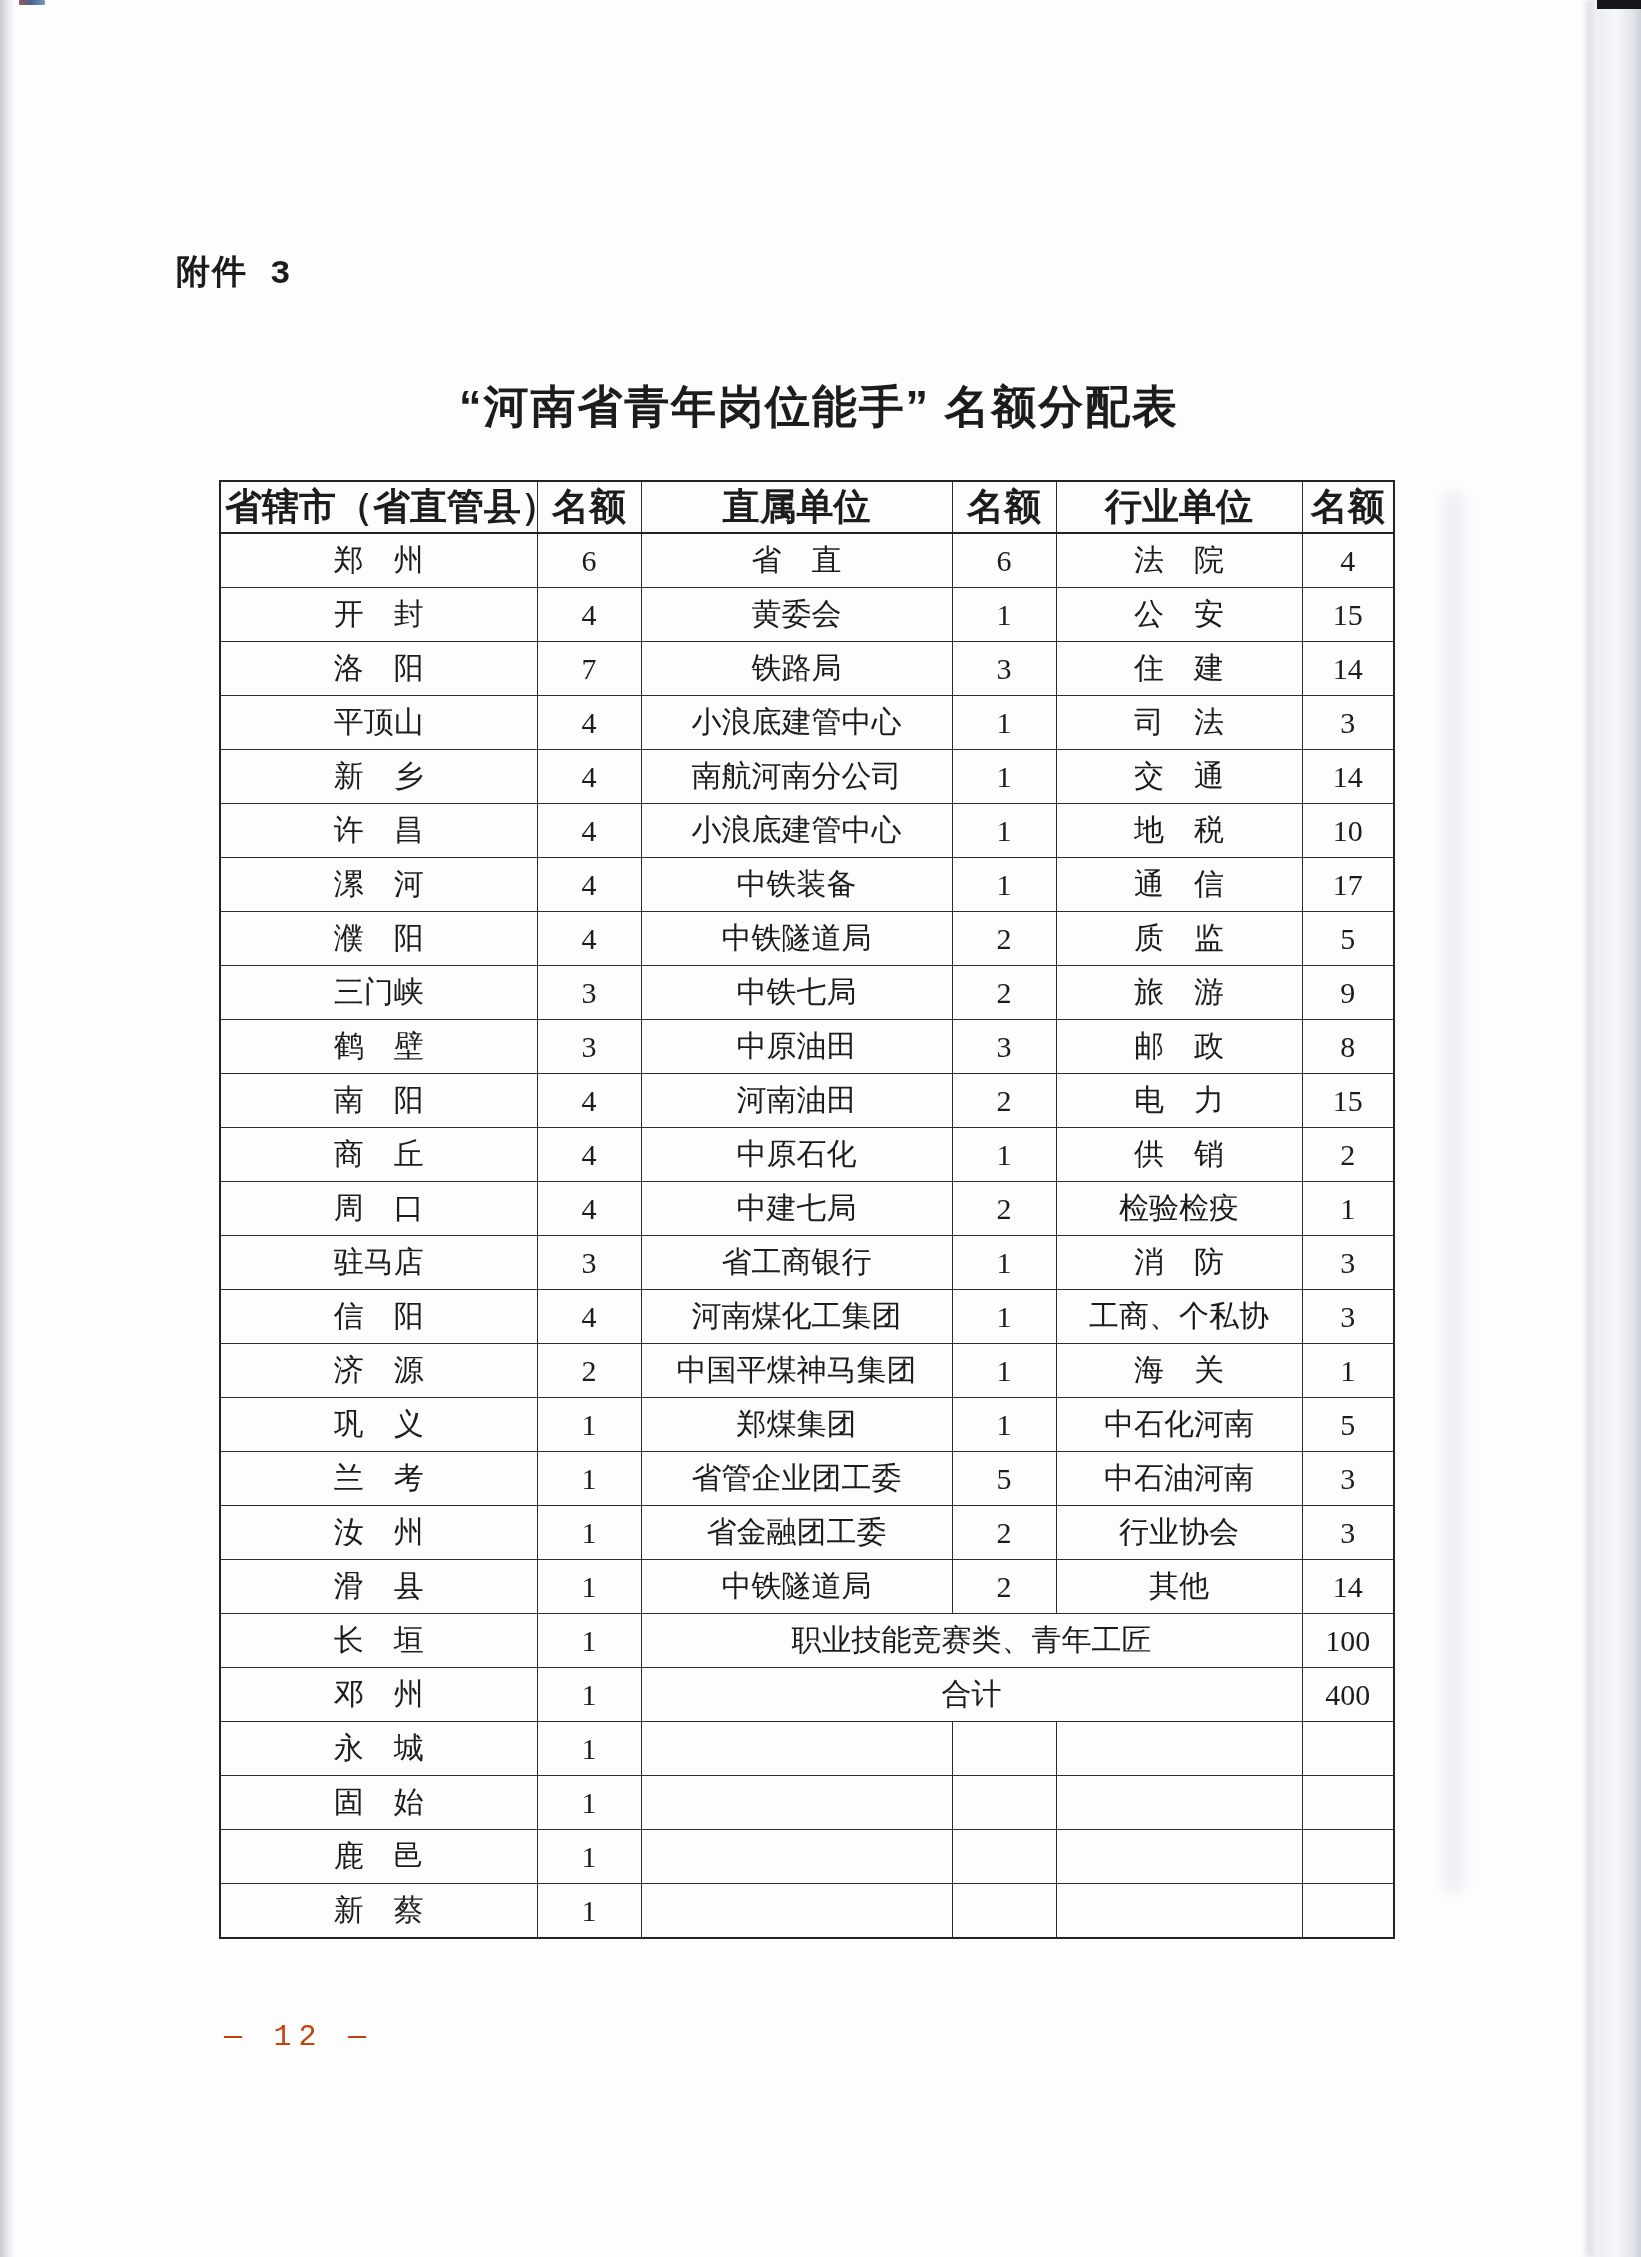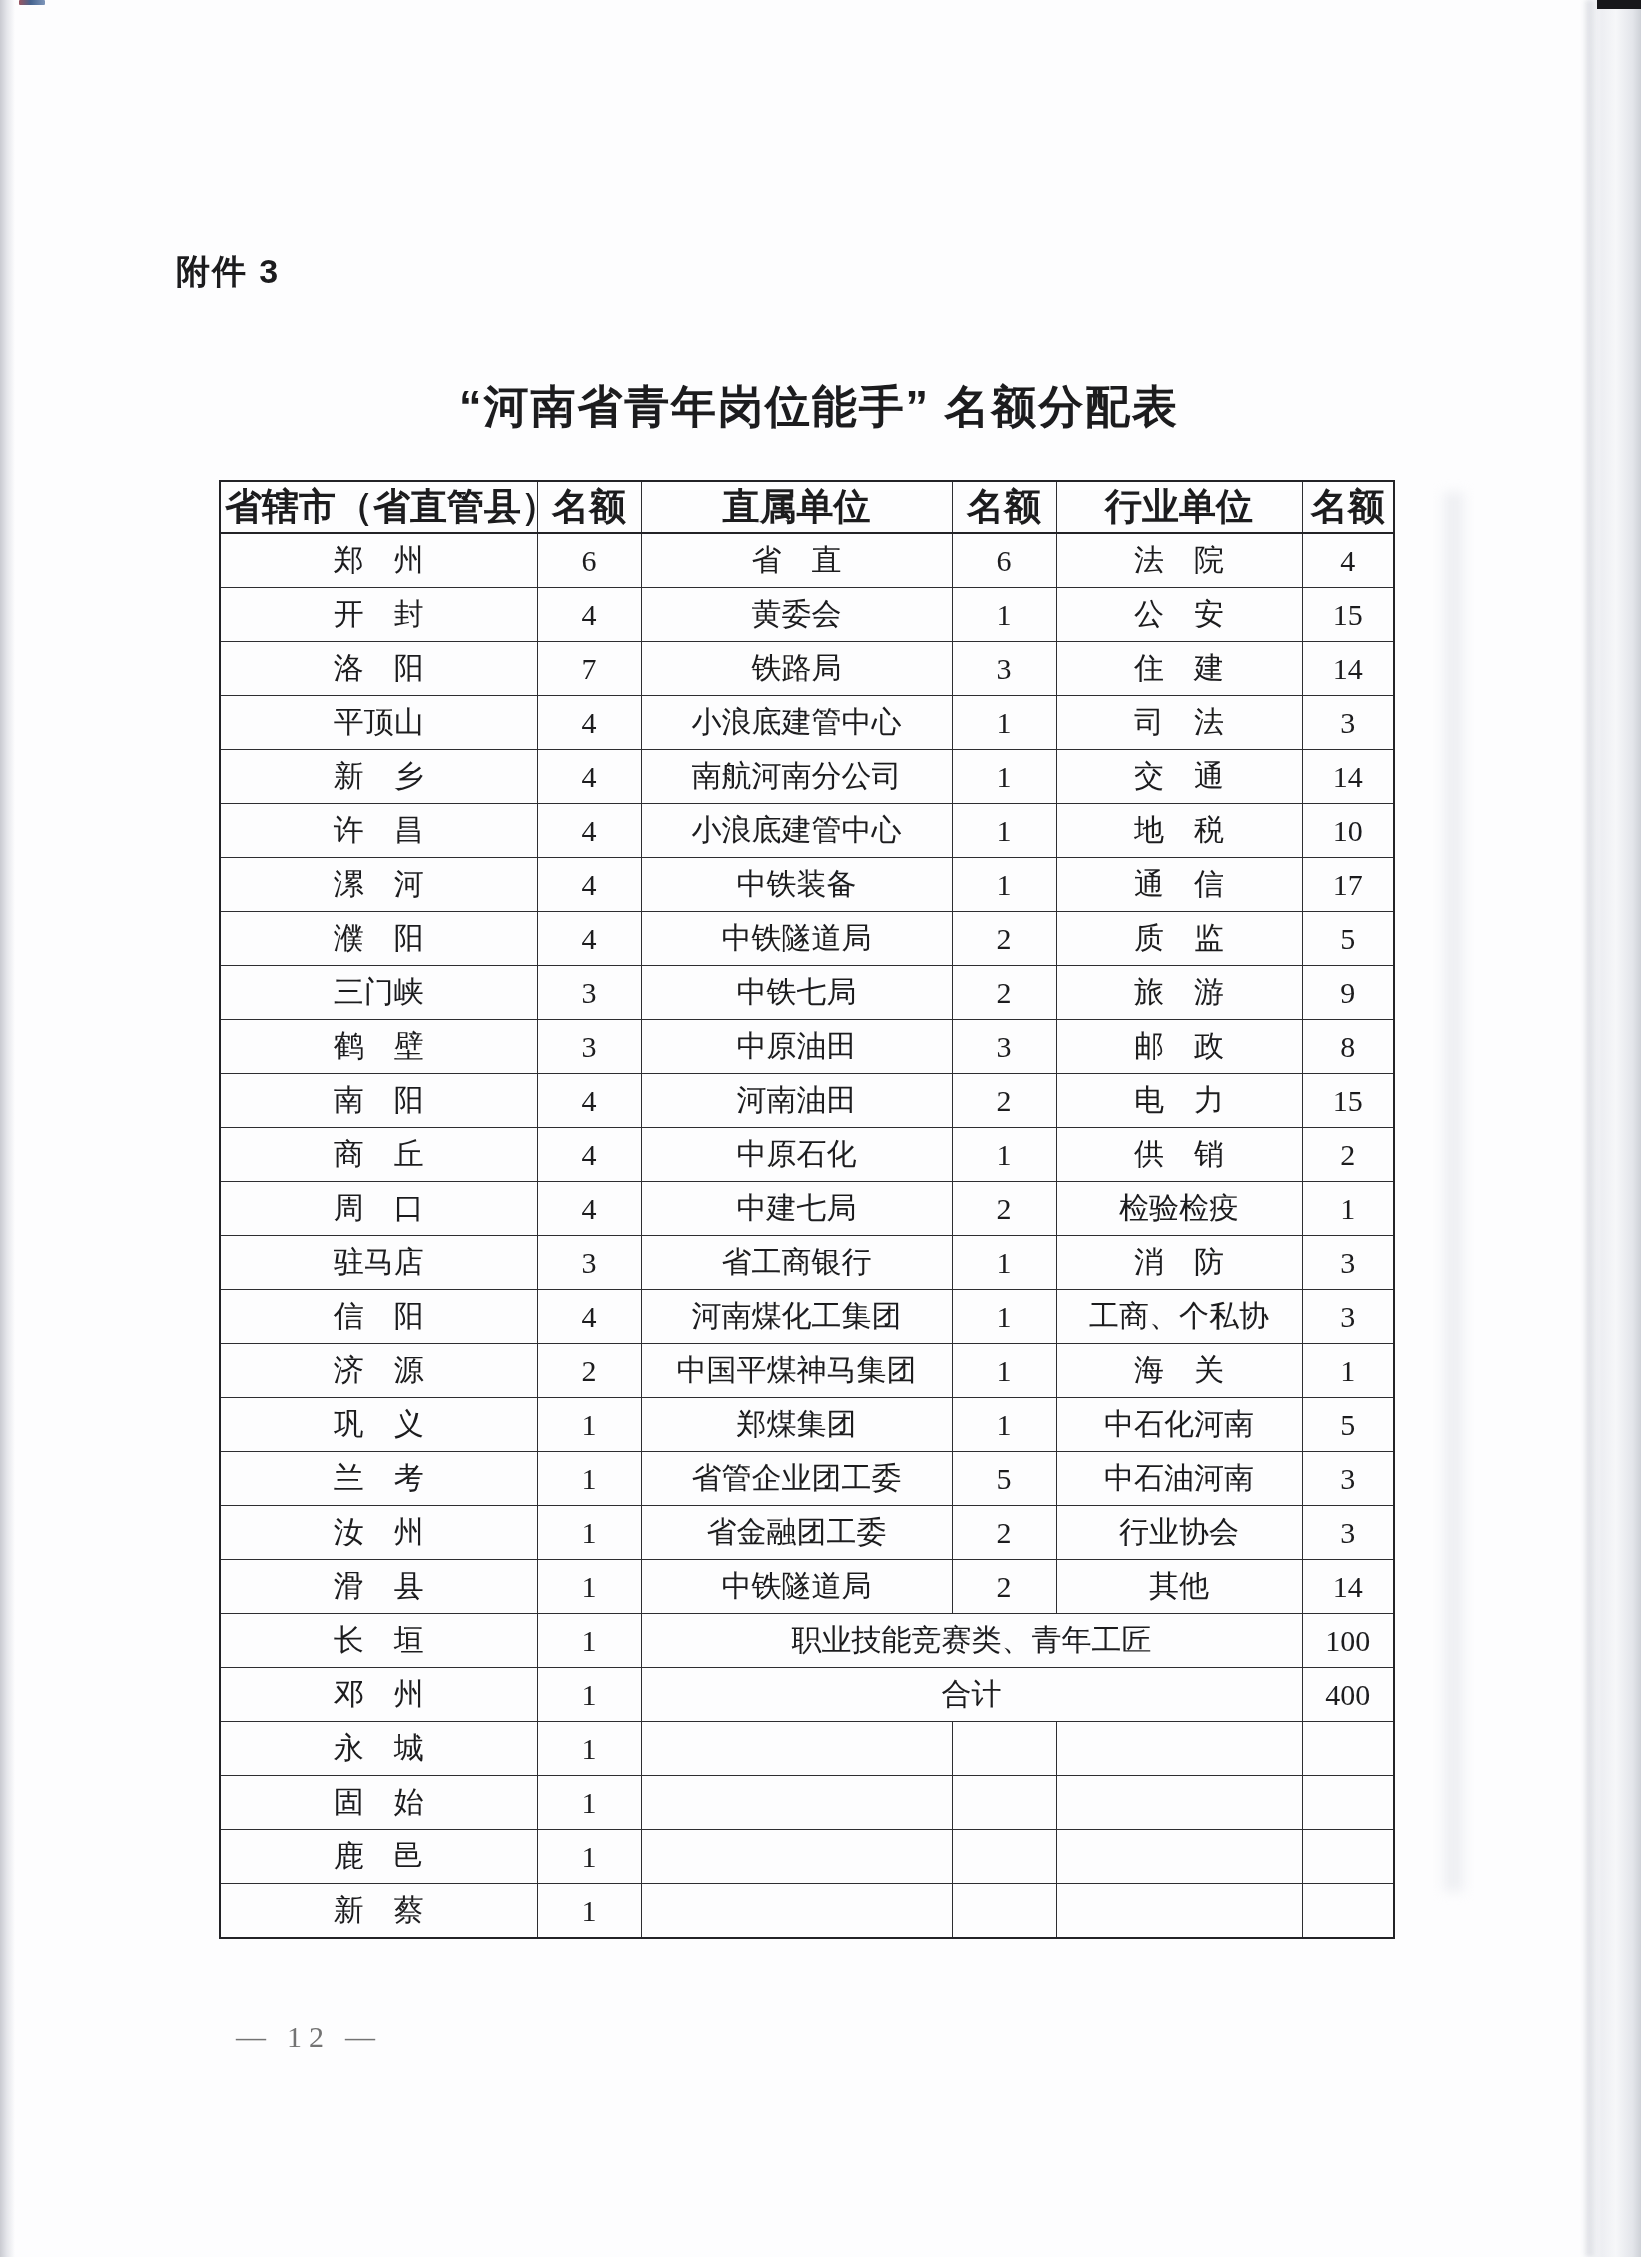--- a/index.html
+++ b/index.html
@@ -28,21 +28,21 @@
     filter:blur(5.8px);
   }
   .corner-bar { position:absolute; right:0; top:0; width:44px; height:8.7px; background:#17171a; }
   .speck {
     position:absolute; left:19.3px; top:0; width:26px; height:4.8px; border-radius:1px;
     background:linear-gradient(90deg,#9a5560 0%,#45648f 45%,#7e96ba 100%);
   }
   
   .attachment {
     position:absolute; left:176px; top:249px;
-    font-family:Liberation Sans, sans-serif;
+    font-family:Liberation Mono, monospace;
     font-weight:700; font-size:34px; letter-spacing:1.9px;
   }
   .title {
     position:absolute; left:0; top:377px; width:1622px; text-align:center;
     font-family:"Liberation Sans","DejaVu Sans",sans-serif;
     font-weight:800; font-size:45px; letter-spacing:1.9px;margin-left:8px;
   }
   table.quota {
     position:absolute; left:219px; top:480px; width:1174px;
     border-collapse:collapse; table-layout:fixed;
@@ -52,22 +52,22 @@
     border:1.9px solid #2e2e31; text-align:center; vertical-align:middle;
     padding:0 3.9px; overflow:hidden; white-space:nowrap;
   }
   table.quota th {
     height:45px; font-size:37px; font-weight:700;
     font-family:"Liberation Sans","DejaVu Sans",sans-serif;
     border-bottom:2.9px solid #232327;
   }
   table.quota td { height:53px; font-size:30px; }
   .footer {
-    position:absolute; left:236px; top:2020px;
-    font-size:30px; letter-spacing:6.8px; color:#737373;
+    position:absolute; left:224px; top:2020px;
+    font-size:30px; letter-spacing:6.8px; color:#c2410c;font-family:Liberation Mono, monospace;
   }
 </style>
 </head>
 <body>
 
 <div class="page">
 
   <div class="edge-left"></div>
   <div class="edge-right"></div>
   <div class="crease-right"></div>

